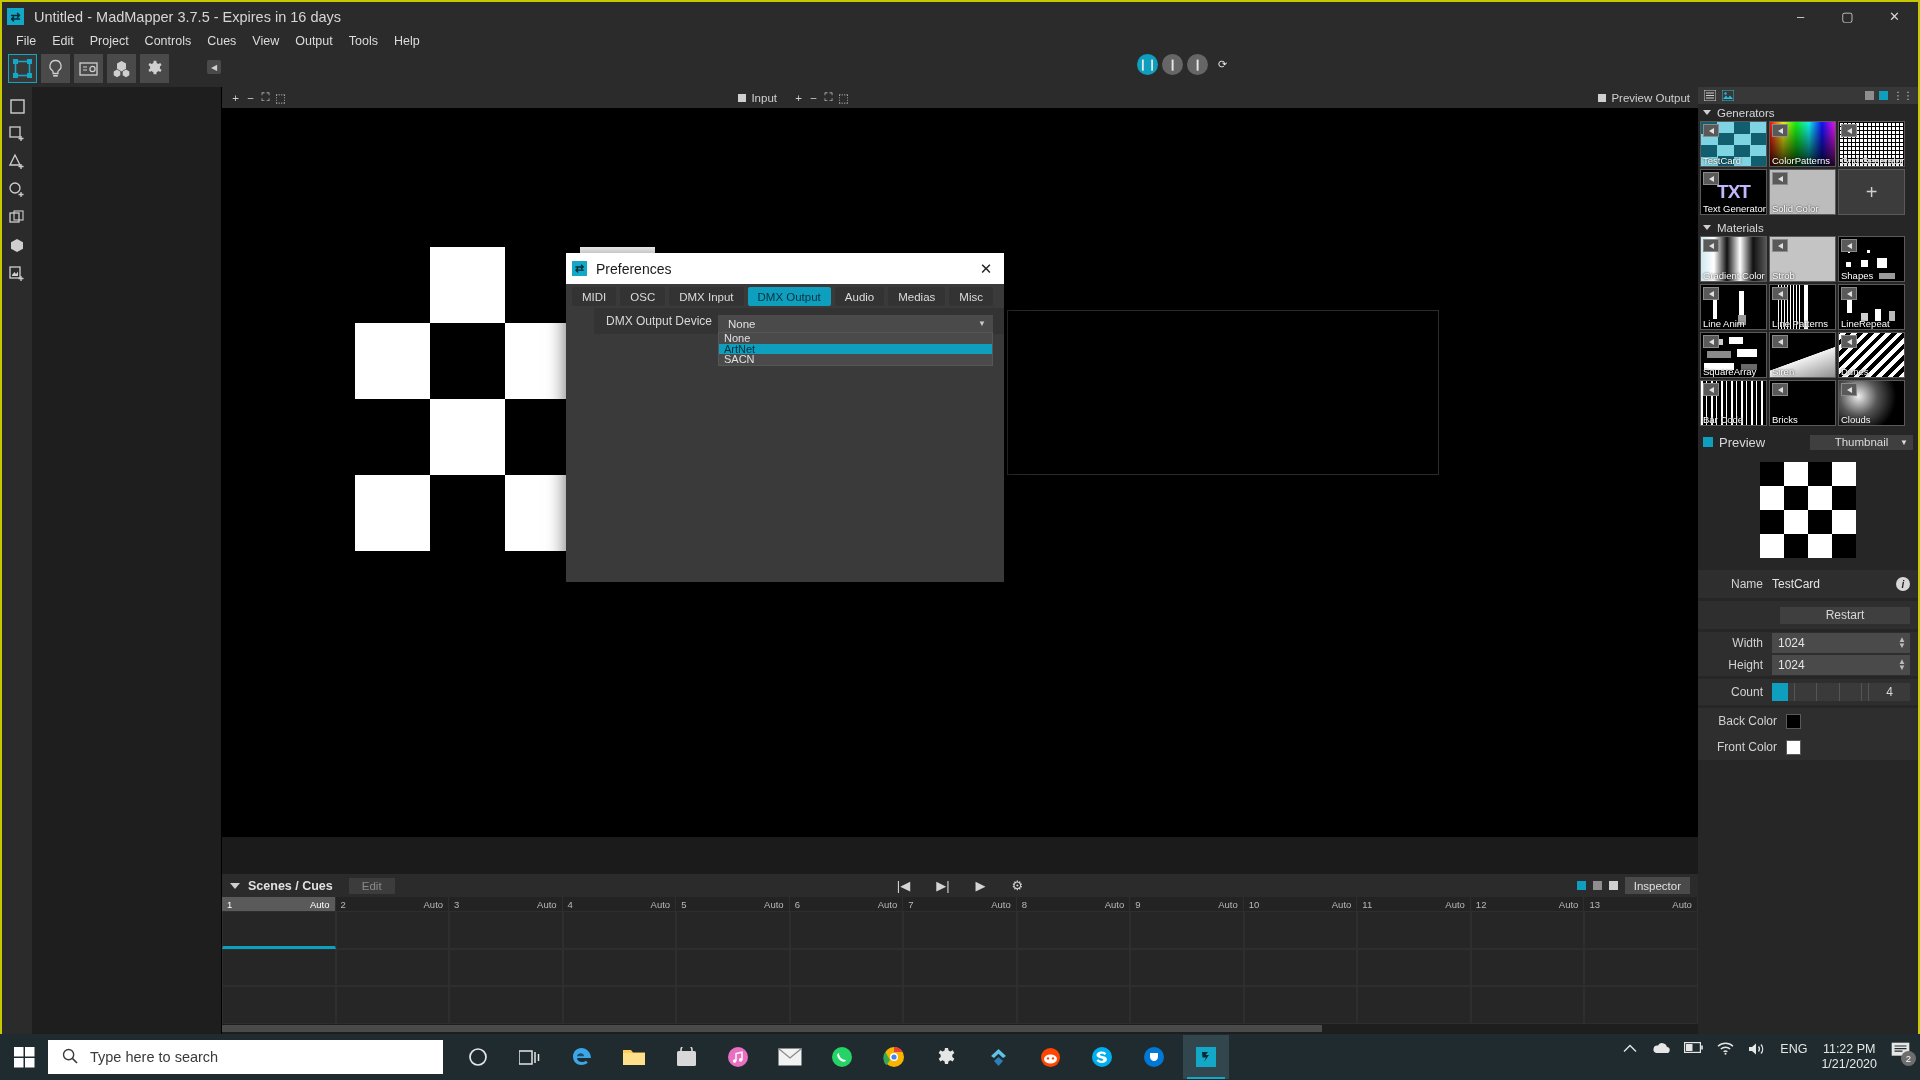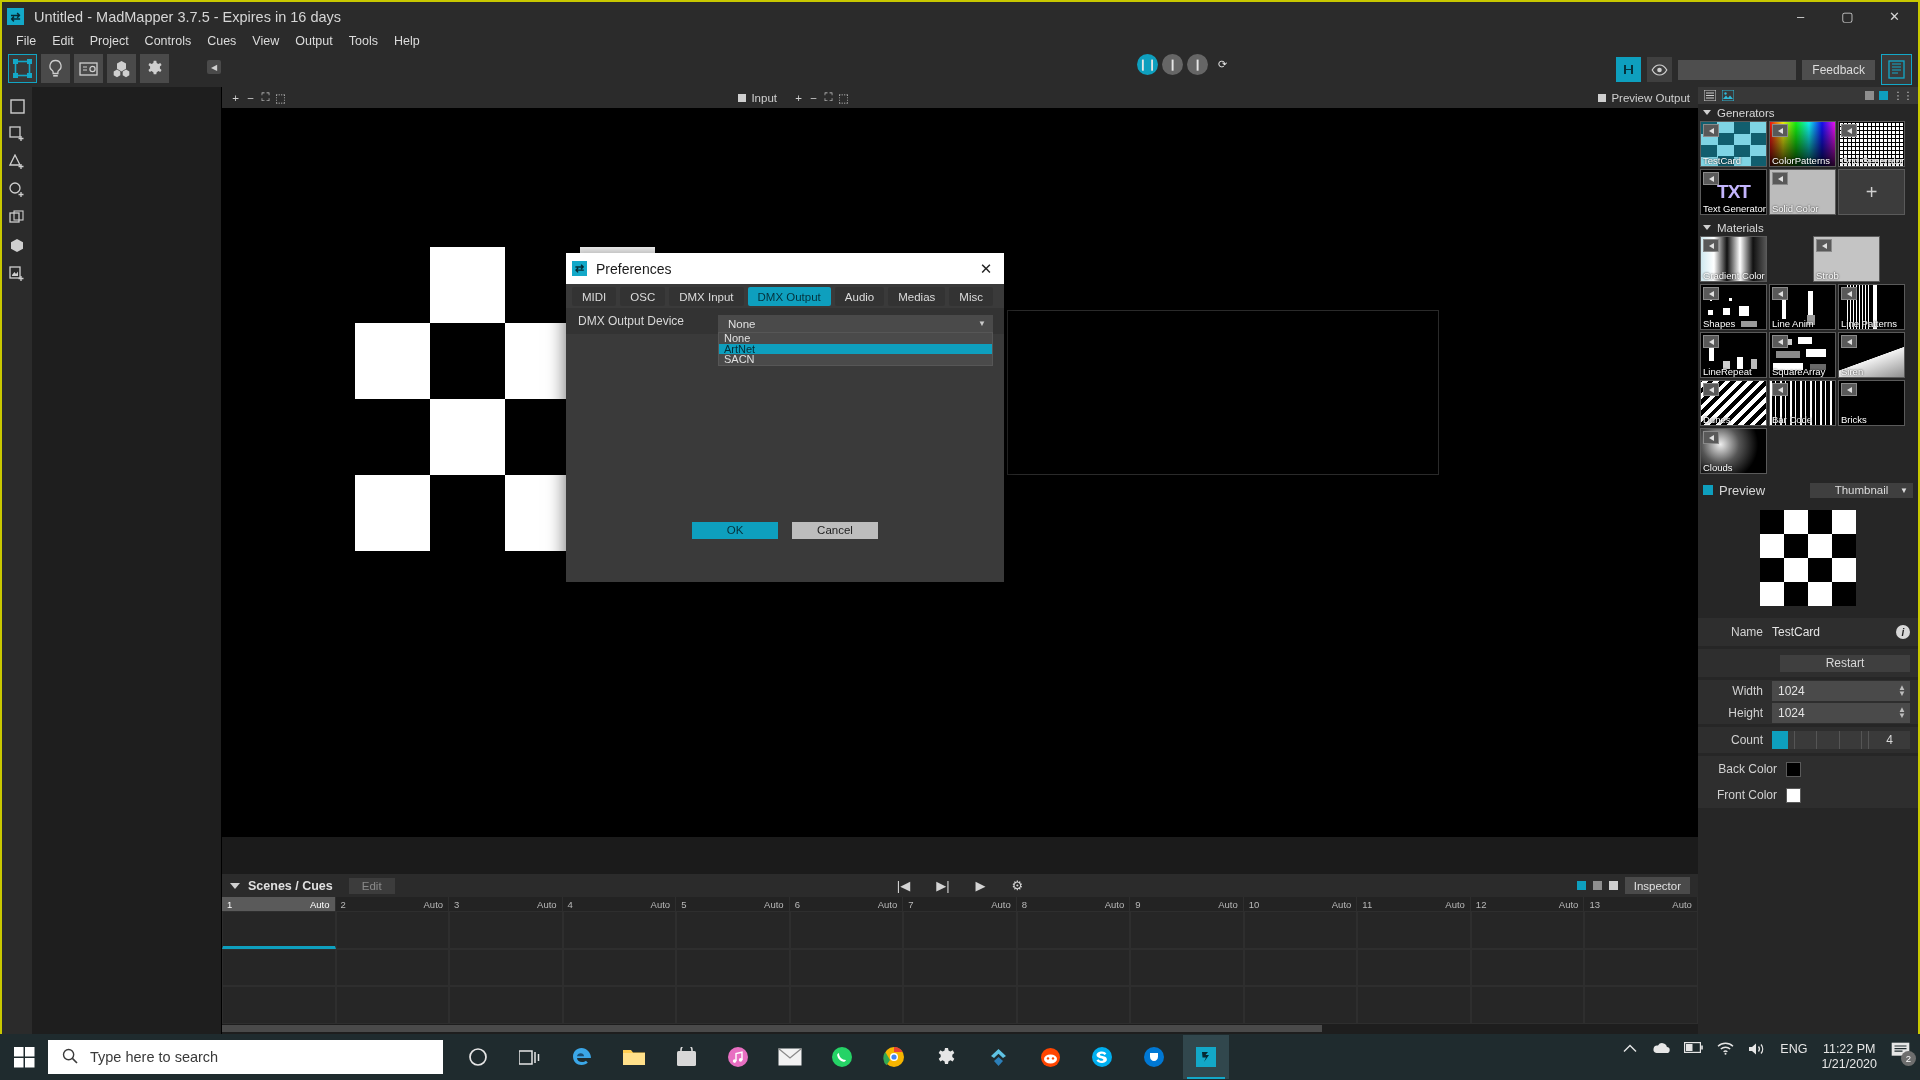--- a/index.html
+++ b/index.html
@@ -243,21 +243,21 @@
   .dlg-title { height:31px; background:#fff; display:flex; align-items:center; padding:0 6px; position:relative; }
   .dlg-ic { width:15px; height:15px; background:#13a8c8; display:flex; align-items:center; justify-content:center; color:#062a33; font-size:11px; font-weight:bold; }
   .dlg-title-text { margin-left:9px; font-size:14px; color:#1a1a1a; }
   .dlg-close { position:absolute; right:6px; width:24px; height:24px; display:flex; align-items:center; justify-content:center; color:#222; font-size:15px; }
   .dlg-tabs { height:24px; display:flex; align-items:flex-start; gap:4px; padding:3px 6px 0; background:#3a3a3a; }
   .dtab {
     height:19px; padding:0 10px; background:#333; color:#dcdcdc; font-size:11.5px;
     display:flex; align-items:center; border-radius:2px;
   }
   .dtab.active { background:#0e9fbe; color:#05323d; }
-  .dlg-body { position:relative; height:243px; background:#3a3a3a; }
+  .dlg-body { position:relative; height:243px; background:#3a3a3a;padding-left:28px; }
   .pref-row { height:26px; background:#333; display:flex; align-items:center; padding-left:12px; }
   .pref-label { font-size:12px; color:#d8d8d8; }
   .pref-combo {
     position:absolute; left:152px; top:7px; width:275px; height:17px; background:#4a4a4a;
     display:flex; align-items:center; padding-left:10px; font-size:11.5px; color:#e0e0e0;
   }
   .pref-combo .car { position:absolute; right:7px; font-size:8px; color:#c9c9c9; }
   .combo-list { position:absolute; left:152px; top:24px; width:275px; background:#4a4a4a; border:1px solid #565656; }
   .combo-opt { height:10.5px; display:flex; align-items:center; padding-left:5px; font-size:11px; color:#e0e0e0; line-height:10px; }
   .combo-opt.hi { background:#0e9fbe; color:#032c36; }
@@ -333,41 +333,20 @@
 
     <div class="collapse-arrow">◀</div>
 
     <div class="transport">
       <div class="rnd pause">❙❙</div>
       <div class="rnd">❙</div>
       <div class="rnd">❙</div>
       <div class="rnd" style="background:transparent">⟳</div>
     </div>
 
-    <div class="tbar-right">
-      <div class="sq-btn teal">
-        <svg width="15" height="15" viewBox="0 0 15 15">
-              <path d="M3 12V3h2v4h5V3h2v9h-2V8H5v4z" fill="#05323d"></path>
-            </svg>
-      </div>
-      <div class="sq-btn">
-        <svg width="17" height="12" viewBox="0 0 17 12">
-              <path d="M8.5 1C4 1 1.2 6 1.2 6S4 11 8.5 11 15.8 6 15.8 6 13 1 8.5 1z" fill="none" stroke="#d0d0d0" stroke-width="1.2"></path>
-              <circle cx="8.5" cy="6" r="2.3" fill="#d0d0d0"></circle>
-            </svg>
-      </div>
-      <div class="combo-blank"></div>
-      <div class="feedback-btn">Feedback</div>
-      <div class="big-sq">
-        <svg width="17" height="19" viewBox="0 0 17 19">
-              <rect x="1" y="1" width="15" height="17" fill="none" stroke="#13a8c8" stroke-width="1.3"></rect>
-              <path d="M4 4h9M4 7h9M4 10h9M4 13h6" stroke="#13a8c8" stroke-width="1.1"></path>
-            </svg>
-      </div>
-    </div>
   </div>
 
   <div class="body">
 
     <div class="leftcol">
       <div class="lt">
             <svg width="15" height="15" viewBox="0 0 15 15">
               <rect x="1" y="1" width="13" height="13" fill="none" stroke="#cfcfcf" stroke-width="1.4"></rect>
             </svg>
           </div>
@@ -658,21 +637,21 @@
         <span class="tri2"></span>
         <span>Materials</span>
       </div>
       <div class="thumbs" id="matThumbs">
             <div class="thumb-item" style="background:linear-gradient(90deg,#cfe8ef,#fff,#111,#fff,#111,#555);">
               <div class="play">
                 <i></i>
               </div>
               <div class="cap">Gradient Color</div>
             </div>
-            <div class="thumb-item" style="background:#c4c4c4;margin-left:44px;">
+            <div class="thumb-item" style="background:#c4c4c4;">
               <div class="play">
                 <i></i>
               </div>
               <div class="cap">Strob</div>
             </div>
             <div class="thumb-item" style="background:#000;">
               <div style="position:absolute;left:9px;top:14px;width:2px;height:2px;background:#fff"></div>
               <div style="position:absolute;left:28px;top:13px;width:3px;height:3px;background:#fff"></div>
               <div style="position:absolute;left:7px;top:25px;width:5px;height:5px;background:#fff"></div>
               <div style="position:absolute;left:22px;top:23px;width:7px;height:7px;background:#fff"></div>
@@ -856,24 +835,20 @@
      </div>
      <div class="pref-combo">
        <span>None</span>
        <span class="car">▼</span>
      </div>
      <div class="combo-list" id="comboList">
           <div class="combo-opt">None</div>
           <div class="combo-opt hi">ArtNet</div>
           <div class="combo-opt">SACN</div>
         </div>
-     <div class="dlg-foot">
-       <div class="dbtn ok">OK</div>
-       <div class="dbtn cancel">Cancel</div>
-     </div>
    </div>
  </div>
 
  <div class="taskbar">
    <div class="start">
      <svg width="21" height="21" viewBox="0 0 21 21">
           <rect x="0" y="0" width="9.5" height="9.5" fill="#fff"></rect>
           <rect x="11" y="0" width="9.5" height="9.5" fill="#fff"></rect>
           <rect x="0" y="11" width="9.5" height="9.5" fill="#fff"></rect>
           <rect x="11" y="11" width="9.5" height="9.5" fill="#fff"></rect>

